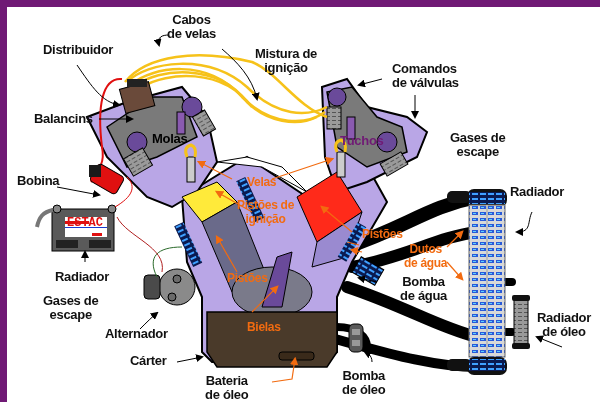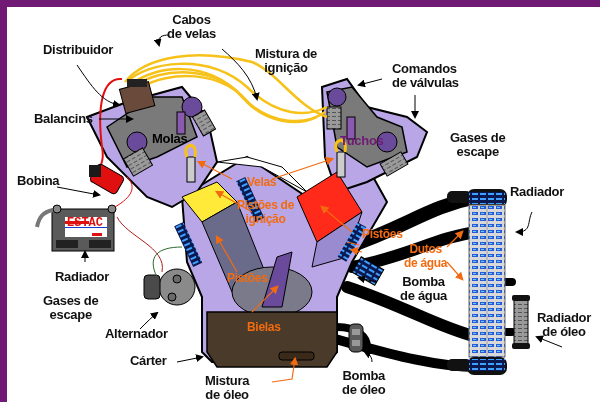--- a/index.html
+++ b/index.html
@@ -222,21 +222,21 @@
   <div>Bomba</div>
   <div>de água</div>
 </div>
 <div class="lbl left" style="left:98px;top:320px;">Alternador</div>
 <div class="lbl" style="left:530px;top:304px;">
   <div>Radiador</div>
   <div>de óleo</div>
 </div>
 <div class="lbl left" style="left:123px;top:347px;">Cárter</div>
 <div class="lbl" style="left:198px;top:367px;">
-  <div>Mistura</div>
+  <div>Bateria</div>
   <div>de óleo</div>
 </div>
 <div class="lbl" style="left:335px;top:362px;">
   <div>Bomba</div>
   <div>de óleo</div>
 </div>
 
 <div class="lbl orange left" style="left:240px;top:168px;">Velas</div>
 <div class="lbl orange" style="left:230px;top:191px;">
   <div>Pistões de</div>

